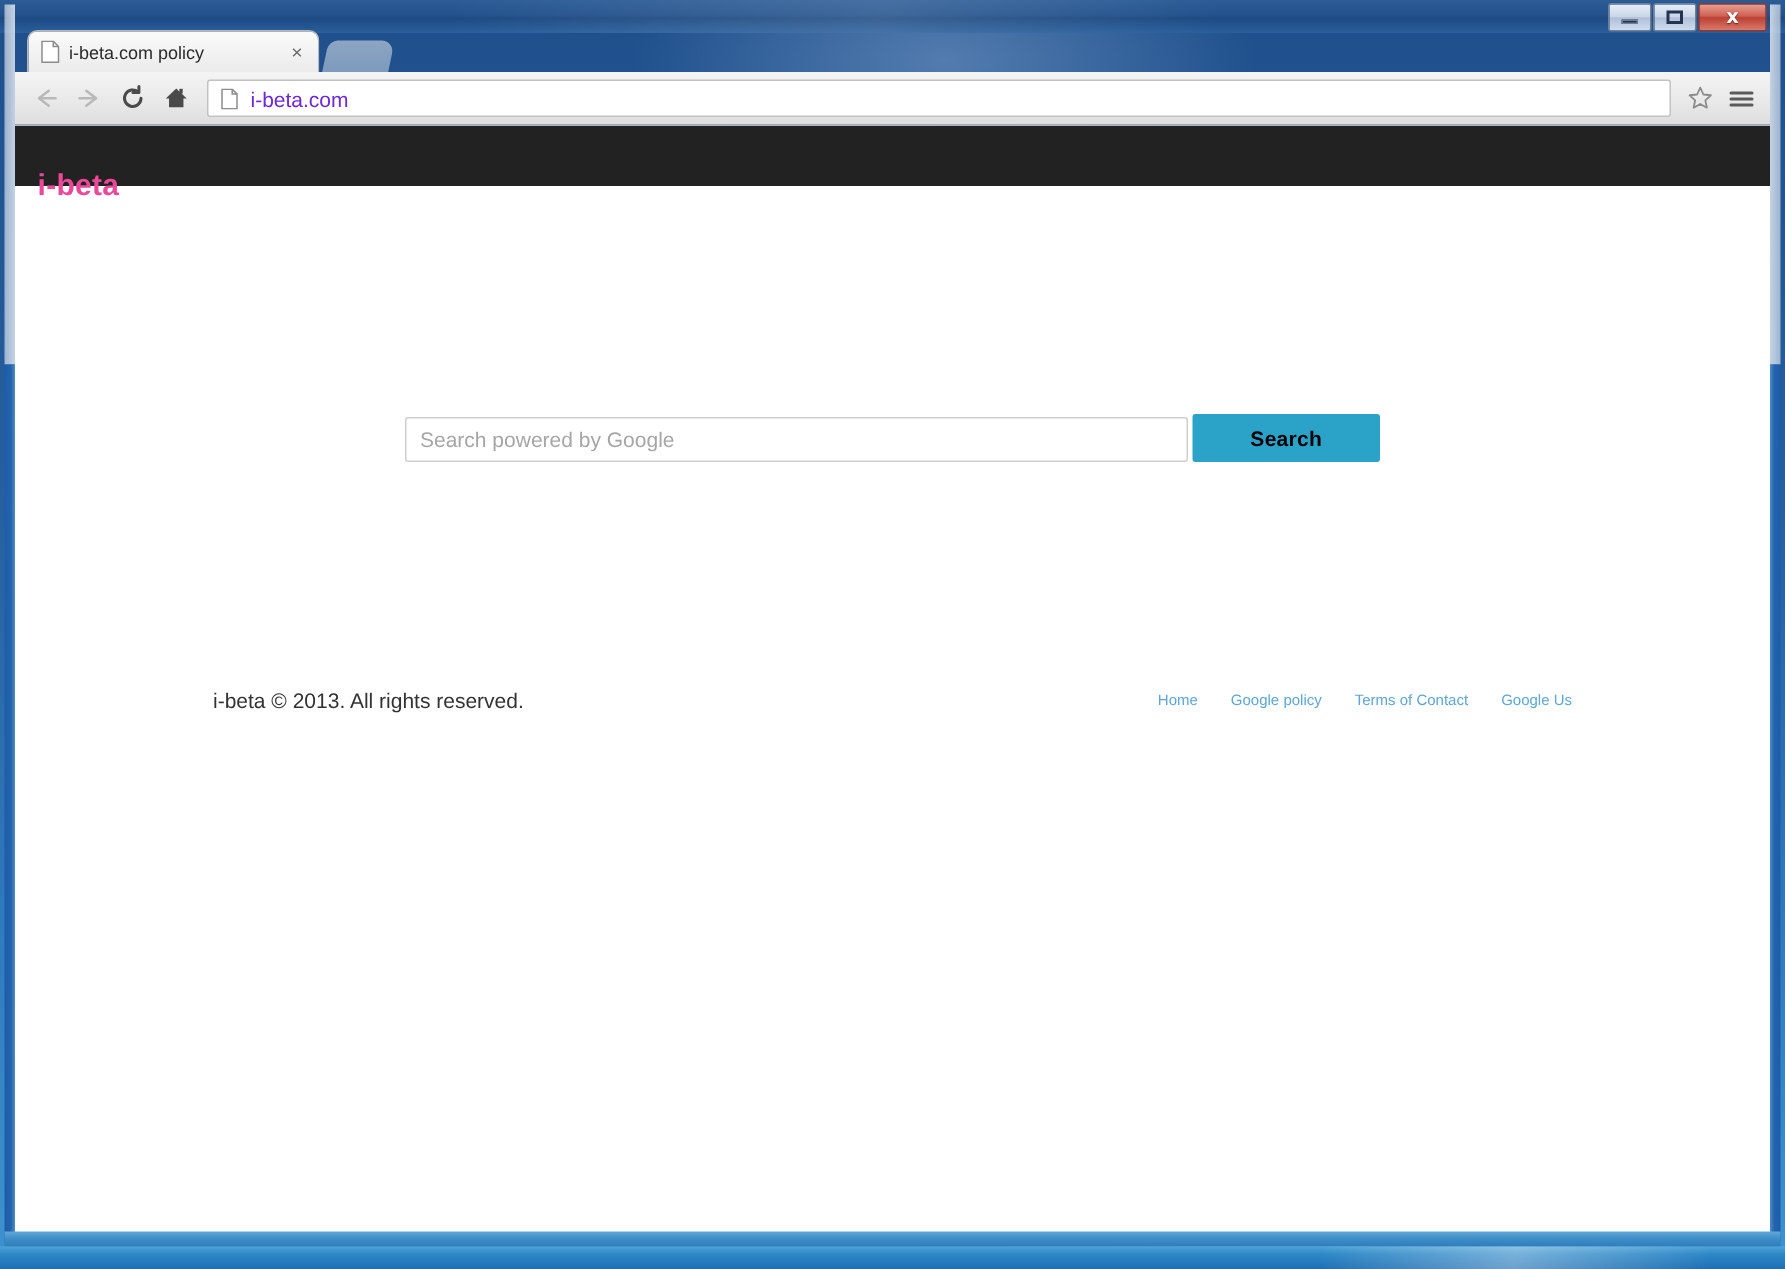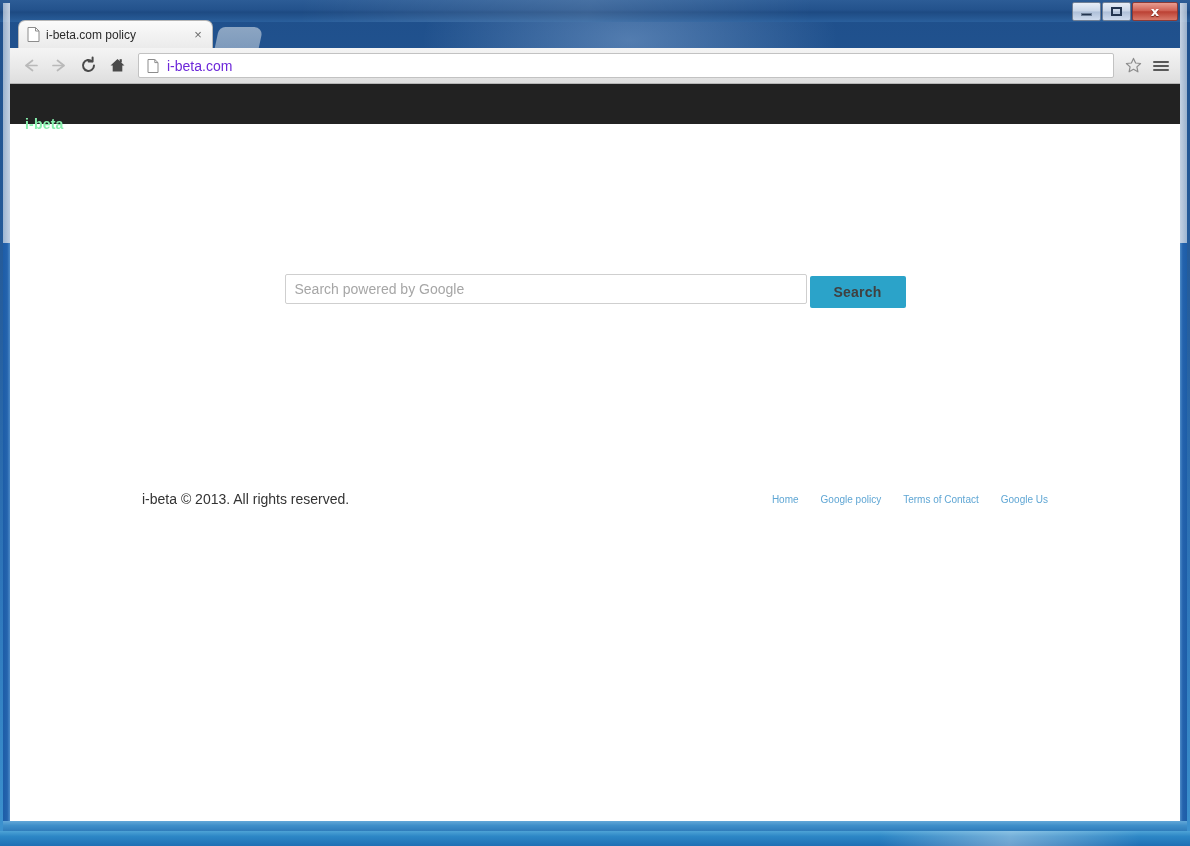--- a/index.html
+++ b/index.html
@@ -248,80 +248,79 @@
   #site-navbar {
     position: absolute;
     left: 0; top: 0;
     width: 1170px; height: 40px;
     background: #222222;
     display: flex;
     align-items: center;
   }
   #site-brand {
     margin-left: 15px;
-    color: #86efac;
-    font-size: 14px;
+    color: #ec4899;
+    font-size: 20px;
     font-weight: bold;
     letter-spacing: 0.2px;
     font-family: "Liberation Sans", sans-serif;
     cursor: pointer;
     margin-top: 40px;
   }
 
   
   #search-row {
     position: absolute;
     left: 0; top: 190px;
     width: 1170px;
     display: flex;
     justify-content: center;
-    align-items: flex-start;
+    align-items: flex-end;
   }
   #search-input {
     width: 522px;
     height: 30px;
     border: 1px solid #cfcfcf;
     border-radius: 2px;
     background: #ffffff;
     box-sizing: border-box;
     font-size: 14px;
     color: #333;
     padding: 0 9px;
     outline: none;
     font-family: "Liberation Sans", sans-serif;
   }
   #search-input::placeholder { color: #a6a6a6; opacity: 1; }
   #search-button {
     margin-left: 3px;
     margin-top: 2px;
-    width: 96px;
+    width: 125px;
     height: 32px;
     background: #2ba3c9;
     border: none;
     border-radius: 2px;
-    color: #404040;
+    color: #000000;
     font-size: 14px;
     font-weight: bold;
     font-family: "Liberation Sans", sans-serif;
     cursor: pointer;
     letter-spacing: 0.2px;
   }
 
   
   #site-footer {
     position: absolute;
     left: 0; top: 370px;
     width: 1170px;
     height: 26px;
     display: flex;
     align-items: center;
     justify-content: space-between;
     padding: 0 132px 0 132px;
     box-sizing: border-box;
-    margin-top: 32px;
   }
   #copyright {
     font-size: 14px;
     color: #333333;
     white-space: nowrap;
     font-family: "Liberation Sans", sans-serif;
   }
   #footer-links { display: flex; align-items: center; }
   .footer-link {
     font-size: 10px;

